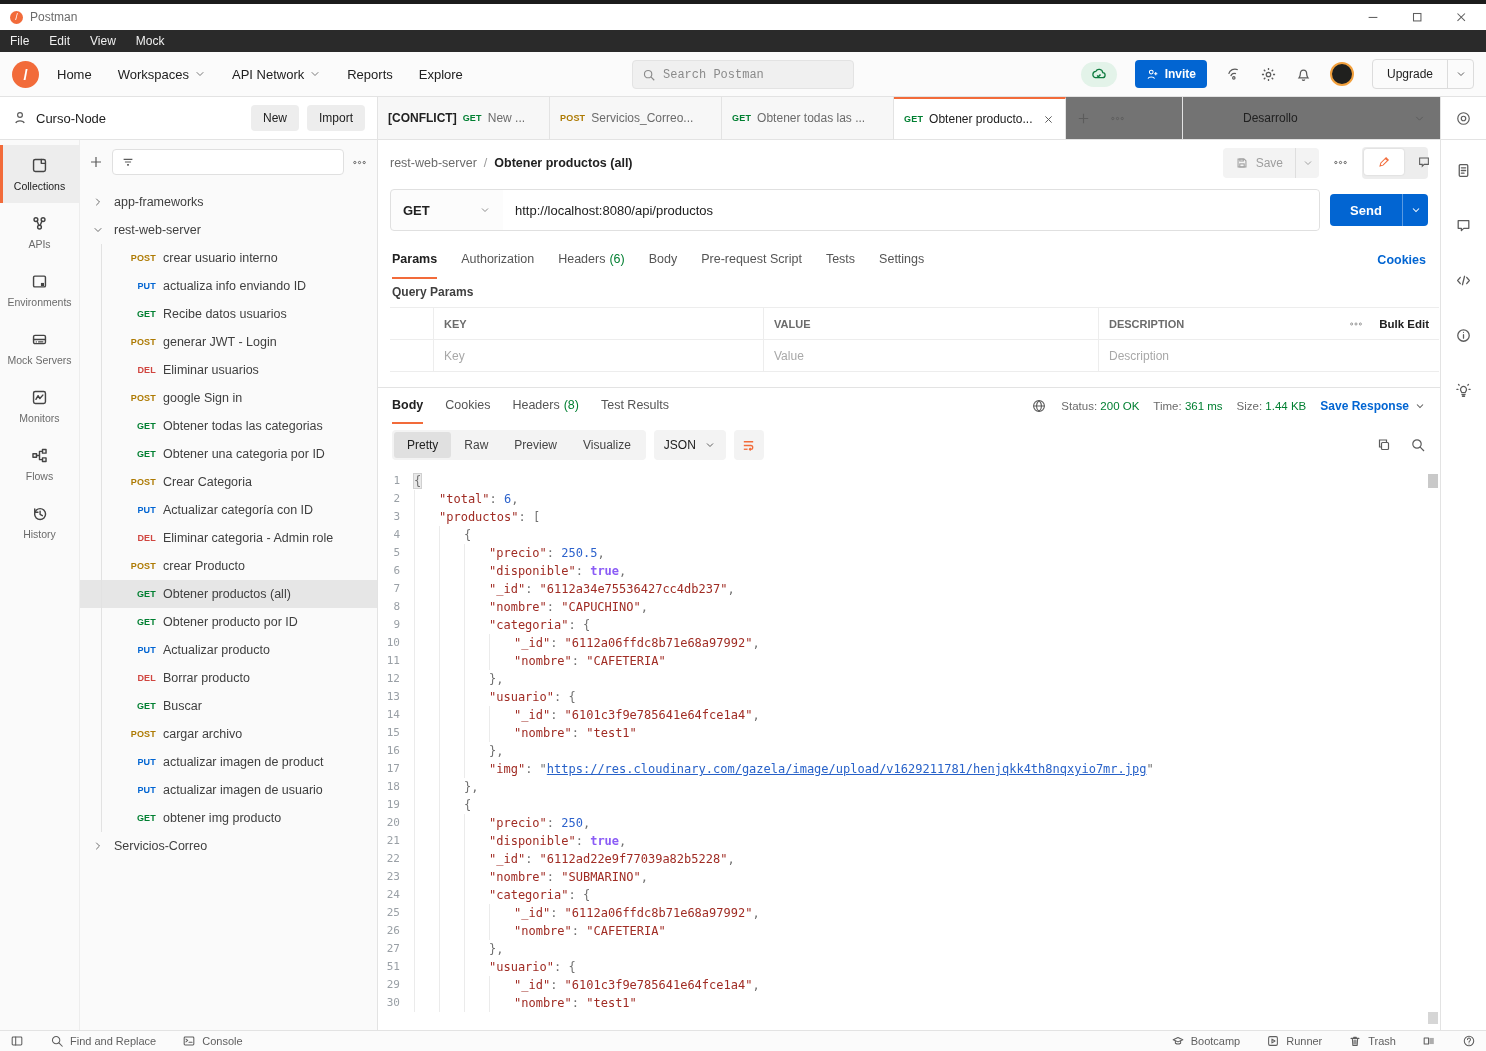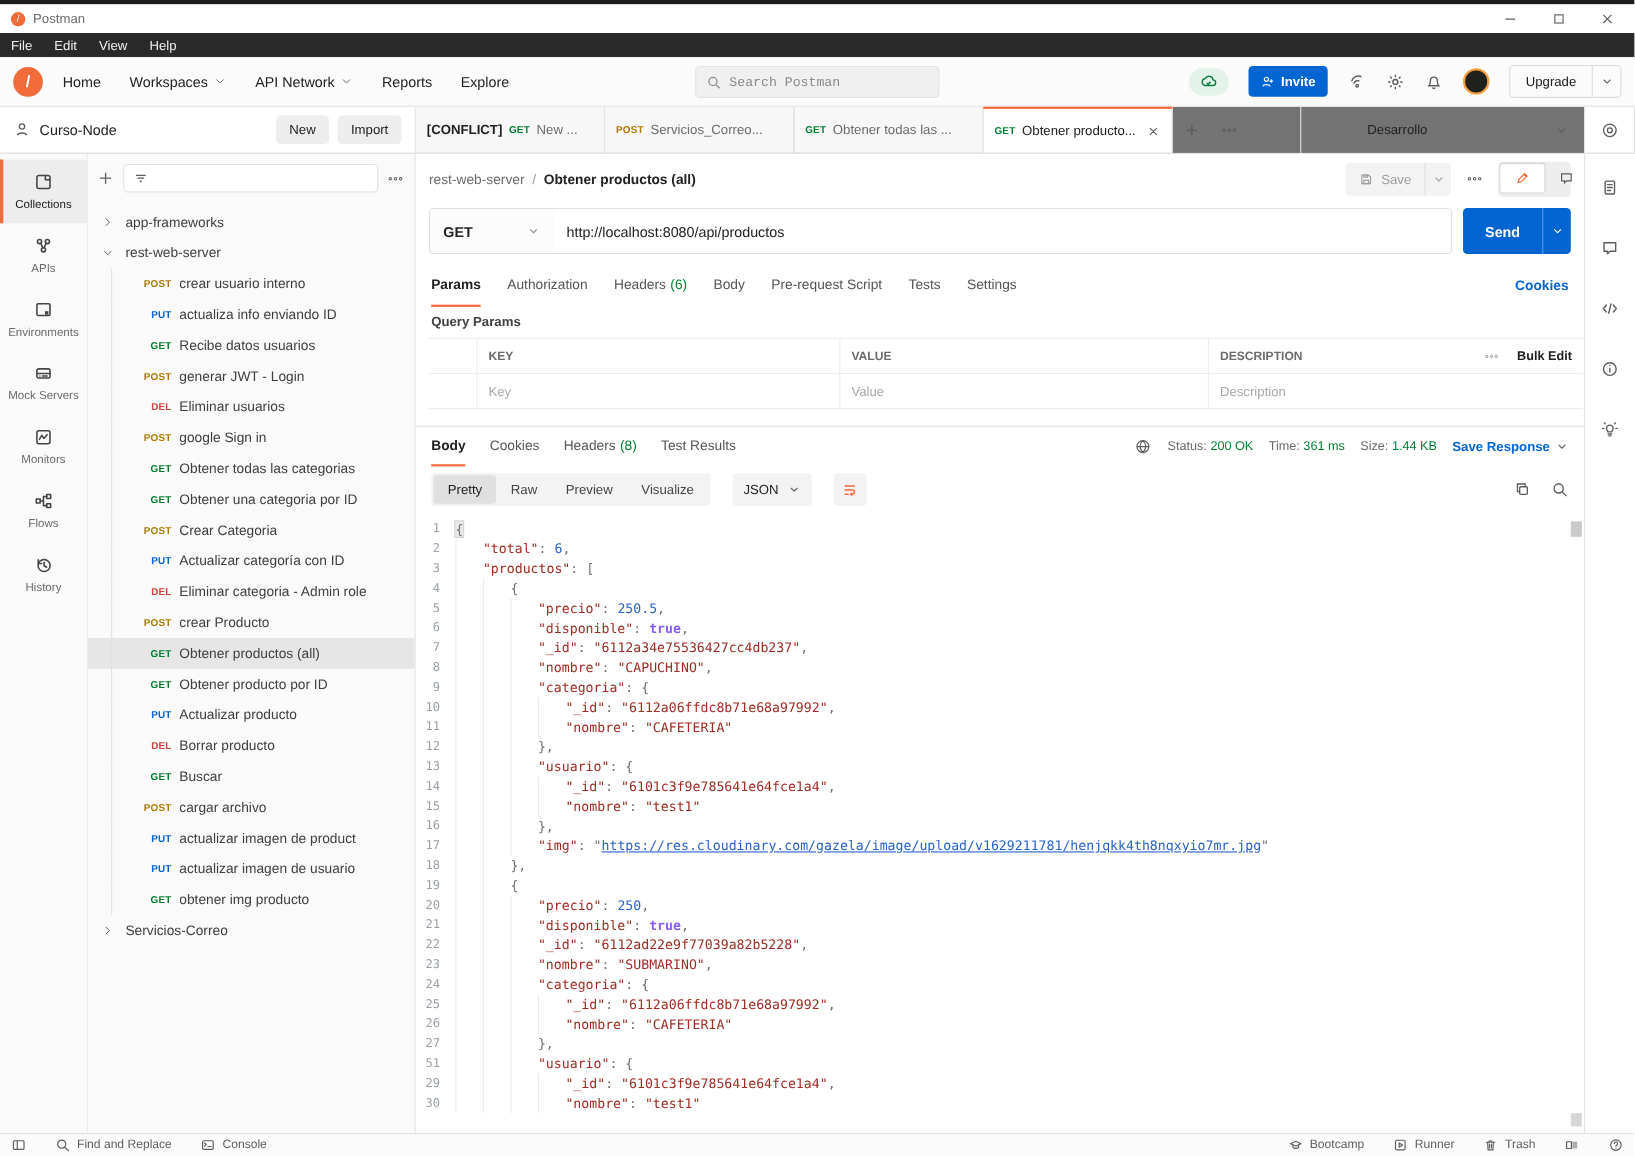--- a/index.html
+++ b/index.html
@@ -92,21 +92,21 @@
   .doc-toggle { height:32px; width:66px; background:#ededed; border-radius:4px; display:flex; padding:2px; }
   .doc-toggle .seg { flex:1; display:flex; align-items:center; justify-content:center; border-radius:3px; color:#5c5c5c; cursor:pointer; }
   .doc-toggle .seg.on { background:#fff; color:#f26b3a; box-shadow:0 0 2px rgba(0,0,0,.15); }
   .more-ic { color:#5c5c5c; cursor:pointer; }
 
   .url-row { display:flex; align-items:center; padding:4px 12px 10px; gap:10px; }
   .url-bar { flex:1; height:42px; border:1px solid #e0e0e0; border-radius:4px; background:#fcfcfc; display:flex; align-items:center; }
   .method-sel { width:112px; display:flex; align-items:center; padding:0 12px; font-size:13px; font-weight:bold; color:#212121; gap:8px; cursor:pointer; }
   .method-sel .ic { margin-left:auto; color:#8a8a8a; }
   .url-input { flex:1; font-size:13px; color:#212121; background:#fff; height:40px; display:flex; align-items:center; padding-left:12px; border-radius:0 4px 4px 0; }
-  .send-btn { width:98px; height:42px; background:#0265d2; border-radius:4px; display:flex; align-items:stretch; color:#fff; cursor:pointer; }
+  .send-btn { width:98px; height:32px; background:#0265d2; border-radius:4px; display:flex; align-items:stretch; color:#fff; cursor:pointer; }
   .send-btn .lab { flex:1; display:flex; align-items:center; justify-content:center; font-size:13px; font-weight:bold; }
   .send-btn .chev { width:26px; display:flex; align-items:center; justify-content:center; border-left:1px solid rgba(255,255,255,.35); }
 
   .rtabs { display:flex; align-items:center; gap:24px; padding:0 14px; height:38px; }
   .rtab { font-size:12.5px; color:#555; cursor:pointer; height:100%; display:flex; align-items:center; border-bottom:2px solid transparent; }
   .rtab.active { color:#212121; font-weight:bold; border-bottom:2px solid #f26b3a; }
   .rtab .cnt { color:#007f31; margin-left:4px; }
   .cookies-link { margin-left:auto; color:#0265d2; font-size:12.5px; font-weight:bold; cursor:pointer; }
 
   .qp-title { font-size:12px; font-weight:bold; color:#3f3f3f; padding:6px 14px 8px; }
@@ -123,21 +123,21 @@
 
   .splitter { height:16px; border-bottom:1px solid #e3e3e3; }
 
   .resp-head { display:flex; align-items:center; height:36px; padding:0 14px; }
   .resp-tabs { display:flex; gap:22px; height:100%; }
   .resp-meta { margin-left:auto; display:flex; align-items:center; gap:14px; font-size:11.5px; }
   .resp-meta .ic { color:#5c5c5c; }
   .meta-pair .k { color:#6b6b6b; } .meta-pair .v { color:#007f31; }
   .save-resp { color:#0265d2; font-weight:bold; font-size:12px; display:flex; align-items:center; gap:5px; cursor:pointer; }
 
-  .view-row { display:flex; align-items:center; padding:6px 14px 8px; gap:20px; }
+  .view-row { display:flex; align-items:center; padding:6px 14px 8px; gap:8px; }
   .seg-group { height:30px; background:#f3f3f3; border-radius:4px; display:flex; align-items:center; padding:2px; }
   .seg { padding:0 13px; height:26px; display:flex; align-items:center; font-size:12px; color:#454545; border-radius:3px; cursor:pointer; }
   .seg.on { background:#e0e0e0; color:#212121; }
   .fmt-sel { height:30px; background:#f3f3f3; border-radius:4px; display:flex; align-items:center; gap:8px; padding:0 10px; font-size:12px; color:#212121; cursor:pointer; }
   .fmt-sel .ic { color:#5c5c5c; }
   .wrap-btn { width:30px; height:30px; background:#f3f3f3; border-radius:4px; display:flex; align-items:center; justify-content:center; color:#f26b3a; cursor:pointer; }
   .view-right { margin-left:auto; display:flex; gap:18px; color:#5c5c5c; }
   .view-right .ic { cursor:pointer; }
 
   .code-wrap { flex:1; position:relative; overflow:hidden; font-family:"DejaVu Sans Mono","Liberation Mono",monospace; padding-top:4px; }
@@ -188,21 +188,21 @@
           <path d="M4 4l8.5 8.5M12.5 4L4 12.5"></path>
         </svg>
       </span>
   </div>
 </div>
 
 <div class="menubar">
     <span>File</span>
     <span>Edit</span>
     <span>View</span>
-    <span>Help</span>
+    <span>Mock</span>
   </div>
 
 <div class="appheader">
   <span class="pm-logo">/</span>
   <div class="nav">
       <span class="nav-item">
         <span>Home</span>
       </span>
       <span class="nav-item">
         <span>Workspaces</span>

